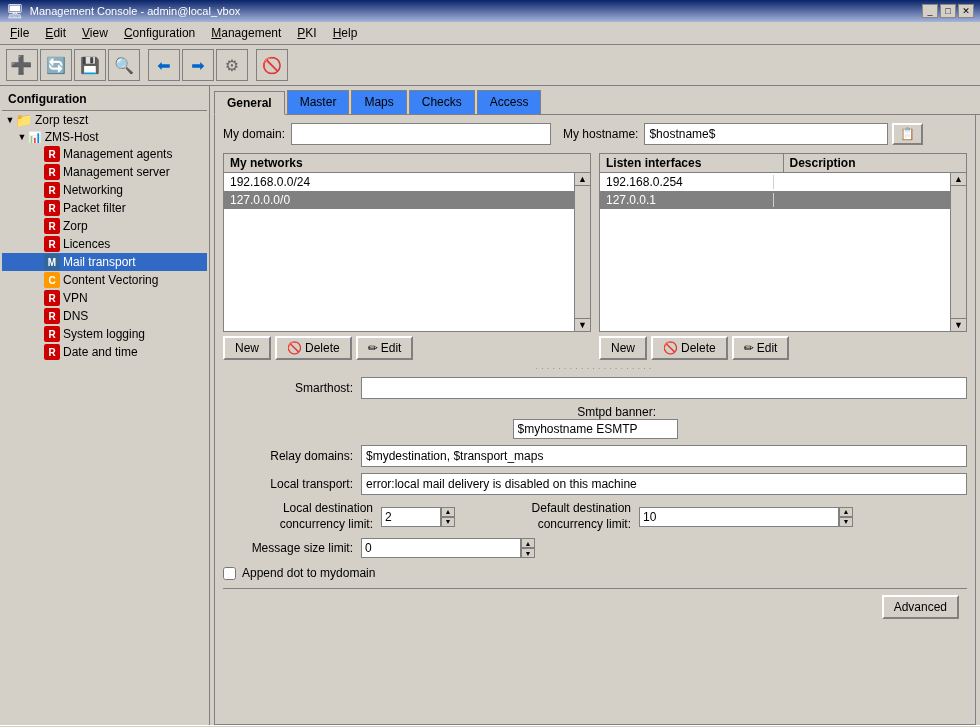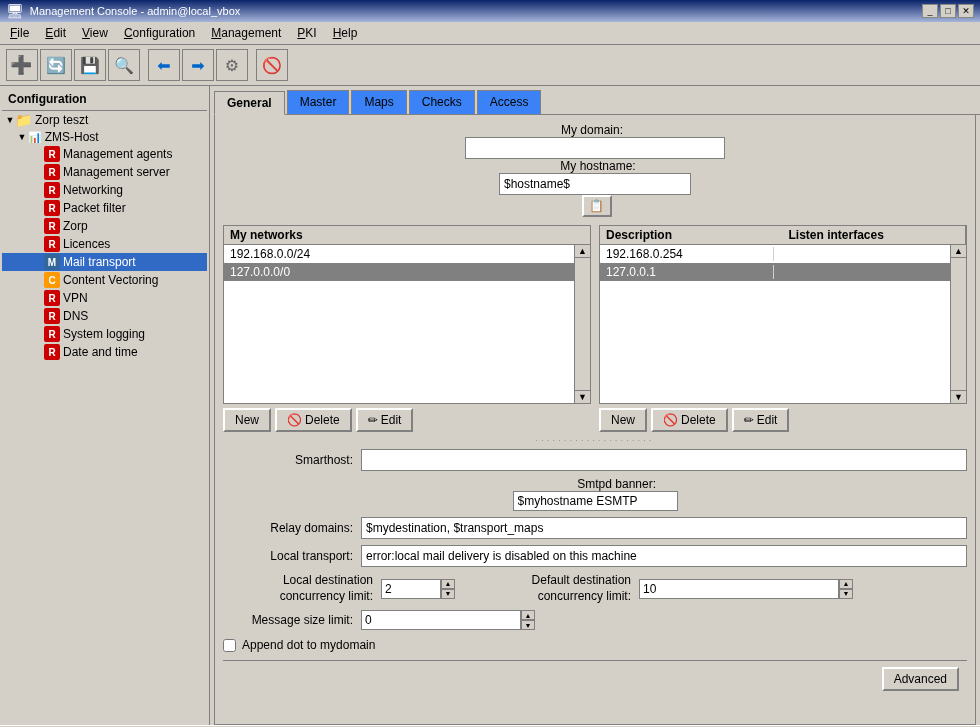--- a/index.html
+++ b/index.html
@@ -267,25 +267,25 @@
       <div class="tab active">General</div>
       <div class="tab">Master</div>
       <div class="tab">Maps</div>
       <div class="tab">Checks</div>
       <div class="tab">Access</div>
     </div>
 
     <div class="panel-content" style="flex:1;overflow-y:auto;margin-left:4px;margin-right:4px;">
 
 
-      <div style="display:flex;align-items:center;margin-bottom:8px;flex-direction:column;">
+      <div style="display:flex;align-items:center;margin-bottom:8px;">
         <label class="form-label">My domain:</label>
         <input type="text" class="form-input" style="width: 260px;" value="">
         <label class="form-label" style="margin-left:12px;">My hostname:</label>
-        <input type="text" class="form-input" style="width: 192px;" value="$hostname$">
+        <input type="text" class="form-input" style="width: 244px;" value="$hostname$">
         <button class="btn" style="margin-left:4px;padding:2px 6px;">
           <span>📋</span>
         </button>
       </div>
 
       <div style="display:flex;gap:8px;margin-bottom:4px;">
 
         <div style="flex:1;display:flex;flex-direction:column;">
           <div style="background:#d4d0c8;border:1px solid #808080;border-bottom:none;padding:2px 6px;font-weight:bold;font-size:12px;">My networks</div>
           <div style="display:flex;height:160px;">
@@ -307,22 +307,22 @@
             </button>
             <button class="btn">
               <span>✏</span>
               <span>Edit</span>
             </button>
           </div>
         </div>
 
         <div style="flex:1;display:flex;flex-direction:column;">
           <div style="background:#d4d0c8;border:1px solid #808080;border-bottom:none;display:flex;">
+            <div style="flex:1;padding:2px 6px;font-weight:bold;font-size:12px;border-right:1px solid #808080;">Listen interfaces</div>
             <div style="flex:1;padding:2px 6px;font-weight:bold;font-size:12px;">Description</div>
-            <div style="flex:1;padding:2px 6px;font-weight:bold;font-size:12px;border-right:1px solid #808080;">Listen interfaces</div>
           </div>
           <div style="display:flex;height:160px;">
             <div style="flex:1;background:white;border:1px solid #808080;overflow-y:auto;">
               <div style="display:flex;" class="list-row">
                 <div style="flex:1;border-right:1px solid #d0d0d0;">192.168.0.254</div>
                 <div style="flex:1;padding-left:4px;"></div>
               </div>
               <div style="display:flex;" class="list-row selected">
                 <div style="flex:1;border-right:1px solid #d0d0d0;">127.0.0.1</div>
                 <div style="flex:1;padding-left:4px;"></div>

